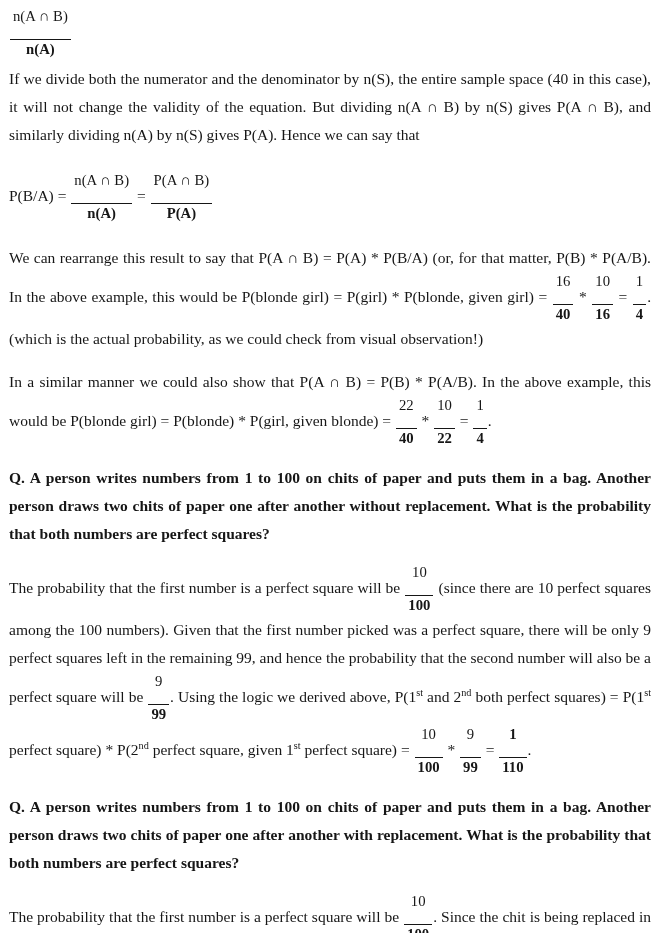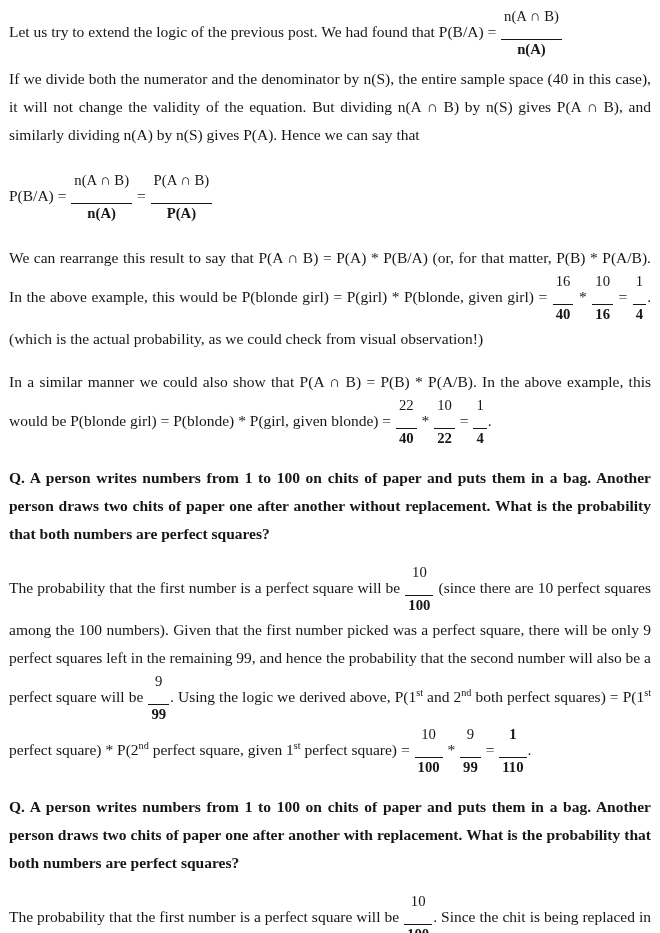--- a/index.html
+++ b/index.html
@@ -44,21 +44,21 @@
   .frac .den {
     display: block;
     padding: 1px 3px 0 3px;
     font-weight: bold;
   }
 </style>
 </head>
 <body>
 
 <main>
-    <p class="para tight"><span>Let us try to extend the logic of the previous post. We had found that P(B/A) = </span><span class="frac"><span class="num">n(A ∩ B)</span><span class="den">n(A)</span></span></p>
+    <p class="para tight"><span class="frac"><span class="num">n(A ∩ B)</span><span class="den">n(A)</span></span></p>
     <p class="para justify"><span>If we divide both the numerator and the denominator by n(S), the entire sample space (40 in this case), it will not change the validity of the equation. But dividing n(A ∩ B) by n(S) gives P(A ∩ B), and similarly dividing n(A) by n(S) gives P(A). Hence we can say that</span></p>
     <p class="para formula"><span>P(B/A) = </span><span class="frac"><span class="num">n(A ∩ B)</span><span class="den">n(A)</span></span><span> = </span><span class="frac"><span class="num">P(A ∩ B)</span><span class="den">P(A)</span></span></p>
     <p class="para justify"><span>We can rearrange this result to say that P(A ∩ B) = P(A) * P(B/A) (or, for that matter, P(B) * P(A/B). In the above example, this would be P(blonde girl) = P(girl) * P(blonde, given girl) = </span><span class="frac"><span class="num">16</span><span class="den">40</span></span><span> * </span><span class="frac"><span class="num">10</span><span class="den">16</span></span><span> = </span><span class="frac"><span class="num">1</span><span class="den">4</span></span><span>. (which is the actual probability, as we could check from visual observation!)</span></p>
     <p class="para justify"><span>In a similar manner we could also show that P(A ∩ B) = P(B) * P(A/B). In the above example, this would be P(blonde girl) = P(blonde) * P(girl, given blonde) = </span><span class="frac"><span class="num">22</span><span class="den">40</span></span><span> * </span><span class="frac"><span class="num">10</span><span class="den">22</span></span><span> = </span><span class="frac"><span class="num">1</span><span class="den">4</span></span><span>.</span></p>
     <p class="para justify bold"><span>Q. A person writes numbers from 1 to 100 on chits of paper and puts them in a bag. Another person draws two chits of paper one after another without replacement. What is the probability that both numbers are perfect squares?</span></p>
     <p class="para justify"><span>The probability that the first number is a perfect square will be </span><span class="frac"><span class="num">10</span><span class="den">100</span></span><span> (since there are 10 perfect squares among the 100 numbers). Given that the first number picked was a perfect square, there will be only 9 perfect squares left in the remaining 99, and hence the probability that the second number will also be a perfect square will be </span><span class="frac"><span class="num">9</span><span class="den">99</span></span><span>. Using the logic we derived above, P(1</span><sup>st</sup><span> and 2</span><sup>nd</sup><span> both perfect squares) = P(1</span><sup>st</sup><span> perfect square) * P(2</span><sup>nd</sup><span> perfect square, given 1</span><sup>st</sup><span> perfect square) = </span><span class="frac"><span class="num">10</span><span class="den">100</span></span><span> * </span><span class="frac"><span class="num">9</span><span class="den">99</span></span><span> = </span><span class="frac bold"><span class="num">1</span><span class="den">110</span></span><span>.</span></p>
     <p class="para justify bold"><span>Q. A person writes numbers from 1 to 100 on chits of paper and puts them in a bag. Another person draws two chits of paper one after another with replacement. What is the probability that both numbers are perfect squares?</span></p>
     <p class="para justify"><span>The probability that the first number is a perfect square will be </span><span class="frac"><span class="num">10</span><span class="den">100</span></span><span>. Since the chit is being replaced in the bag, the probability that the second number will also be a perfect square will again be </span><span class="frac"><span class="num">10</span><span class="den">100</span></span><span>. Hence P(1</span></p>
   </main>
 

